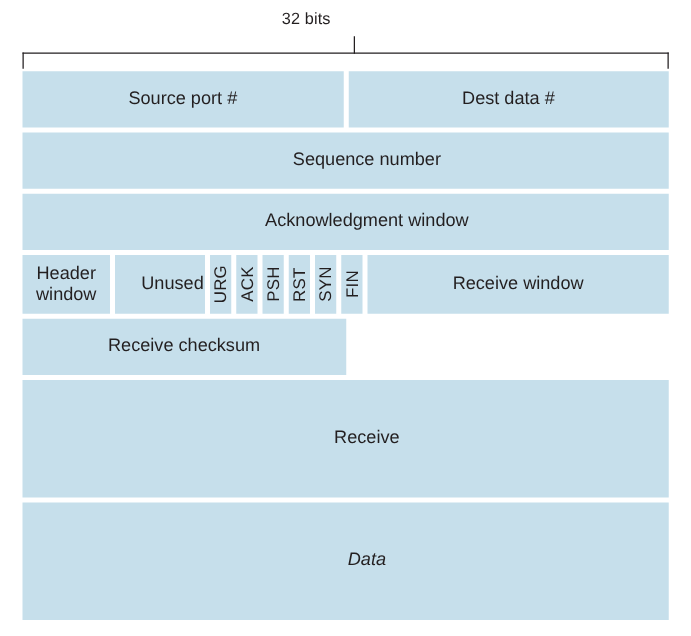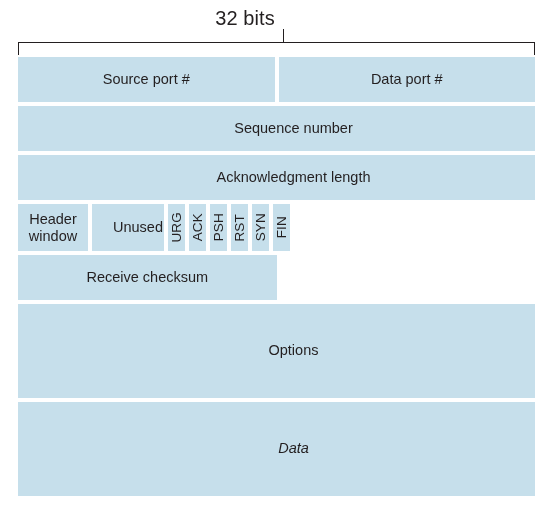--- a/index.html
+++ b/index.html
@@ -22,21 +22,21 @@
     height: 509px;
   }
 
   
   .width-label {
     position: absolute;
     left: 0;
     top: 7px;
     width: 490px;
     text-align: center;
-    font-size: 20px;
+    font-size: 13px;
     letter-spacing: 0.1px;
     color: #231f20;
   }
 
   
   .width-tick {
     position: absolute;
     left: 283px;
     top: 29px;
     width: 1px;
@@ -120,29 +120,29 @@
 
   <div class="width-label">32 bits</div>
   <div class="width-tick"></div>
   <div class="bracket"></div>
 
   <div class="rows">
 
     <div class="row">
       <div class="cell h-std w-half">Source port #</div>
       <div class="gap"></div>
-      <div class="cell h-std w-half">Data port #</div>
+      <div class="cell h-std w-half">Dest data #</div>
     </div>
 
     <div class="row">
       <div class="cell h-std w-full">Sequence number</div>
     </div>
 
     <div class="row">
-      <div class="cell h-std w-full">Acknowledgment length</div>
+      <div class="cell h-std w-full">Acknowledgment window</div>
     </div>
 
     <div class="row">
 
       <div class="cell h-flag c-hdrlen two-line">
         <span><span>Header</span><br><span>window</span></span>
       </div>
       <div class="gap"></div>
 
       <div class="cell h-flag c-unused">Unused</div>
@@ -171,29 +171,30 @@
       <div class="cell h-flag c-flag">
         <span class="vtext">SYN</span>
       </div>
       <div class="gap"></div>
 
       <div class="cell h-flag c-flag">
         <span class="vtext">FIN</span>
       </div>
       <div class="gap"></div>
 
+      <div class="cell h-flag c-rwin">Receive window</div>
     </div>
 
     <div class="row">
       <div class="cell h-std w-half">Receive checksum</div>
       <div class="gap"></div>
     </div>
 
     <div class="row">
-      <div class="cell h-big w-full">Options</div>
+      <div class="cell h-big w-full">Receive</div>
     </div>
 
     <div class="row">
       <div class="cell h-big w-full">Data</div>
     </div>
 
   </div>
 </div>
 
 </body></html>

